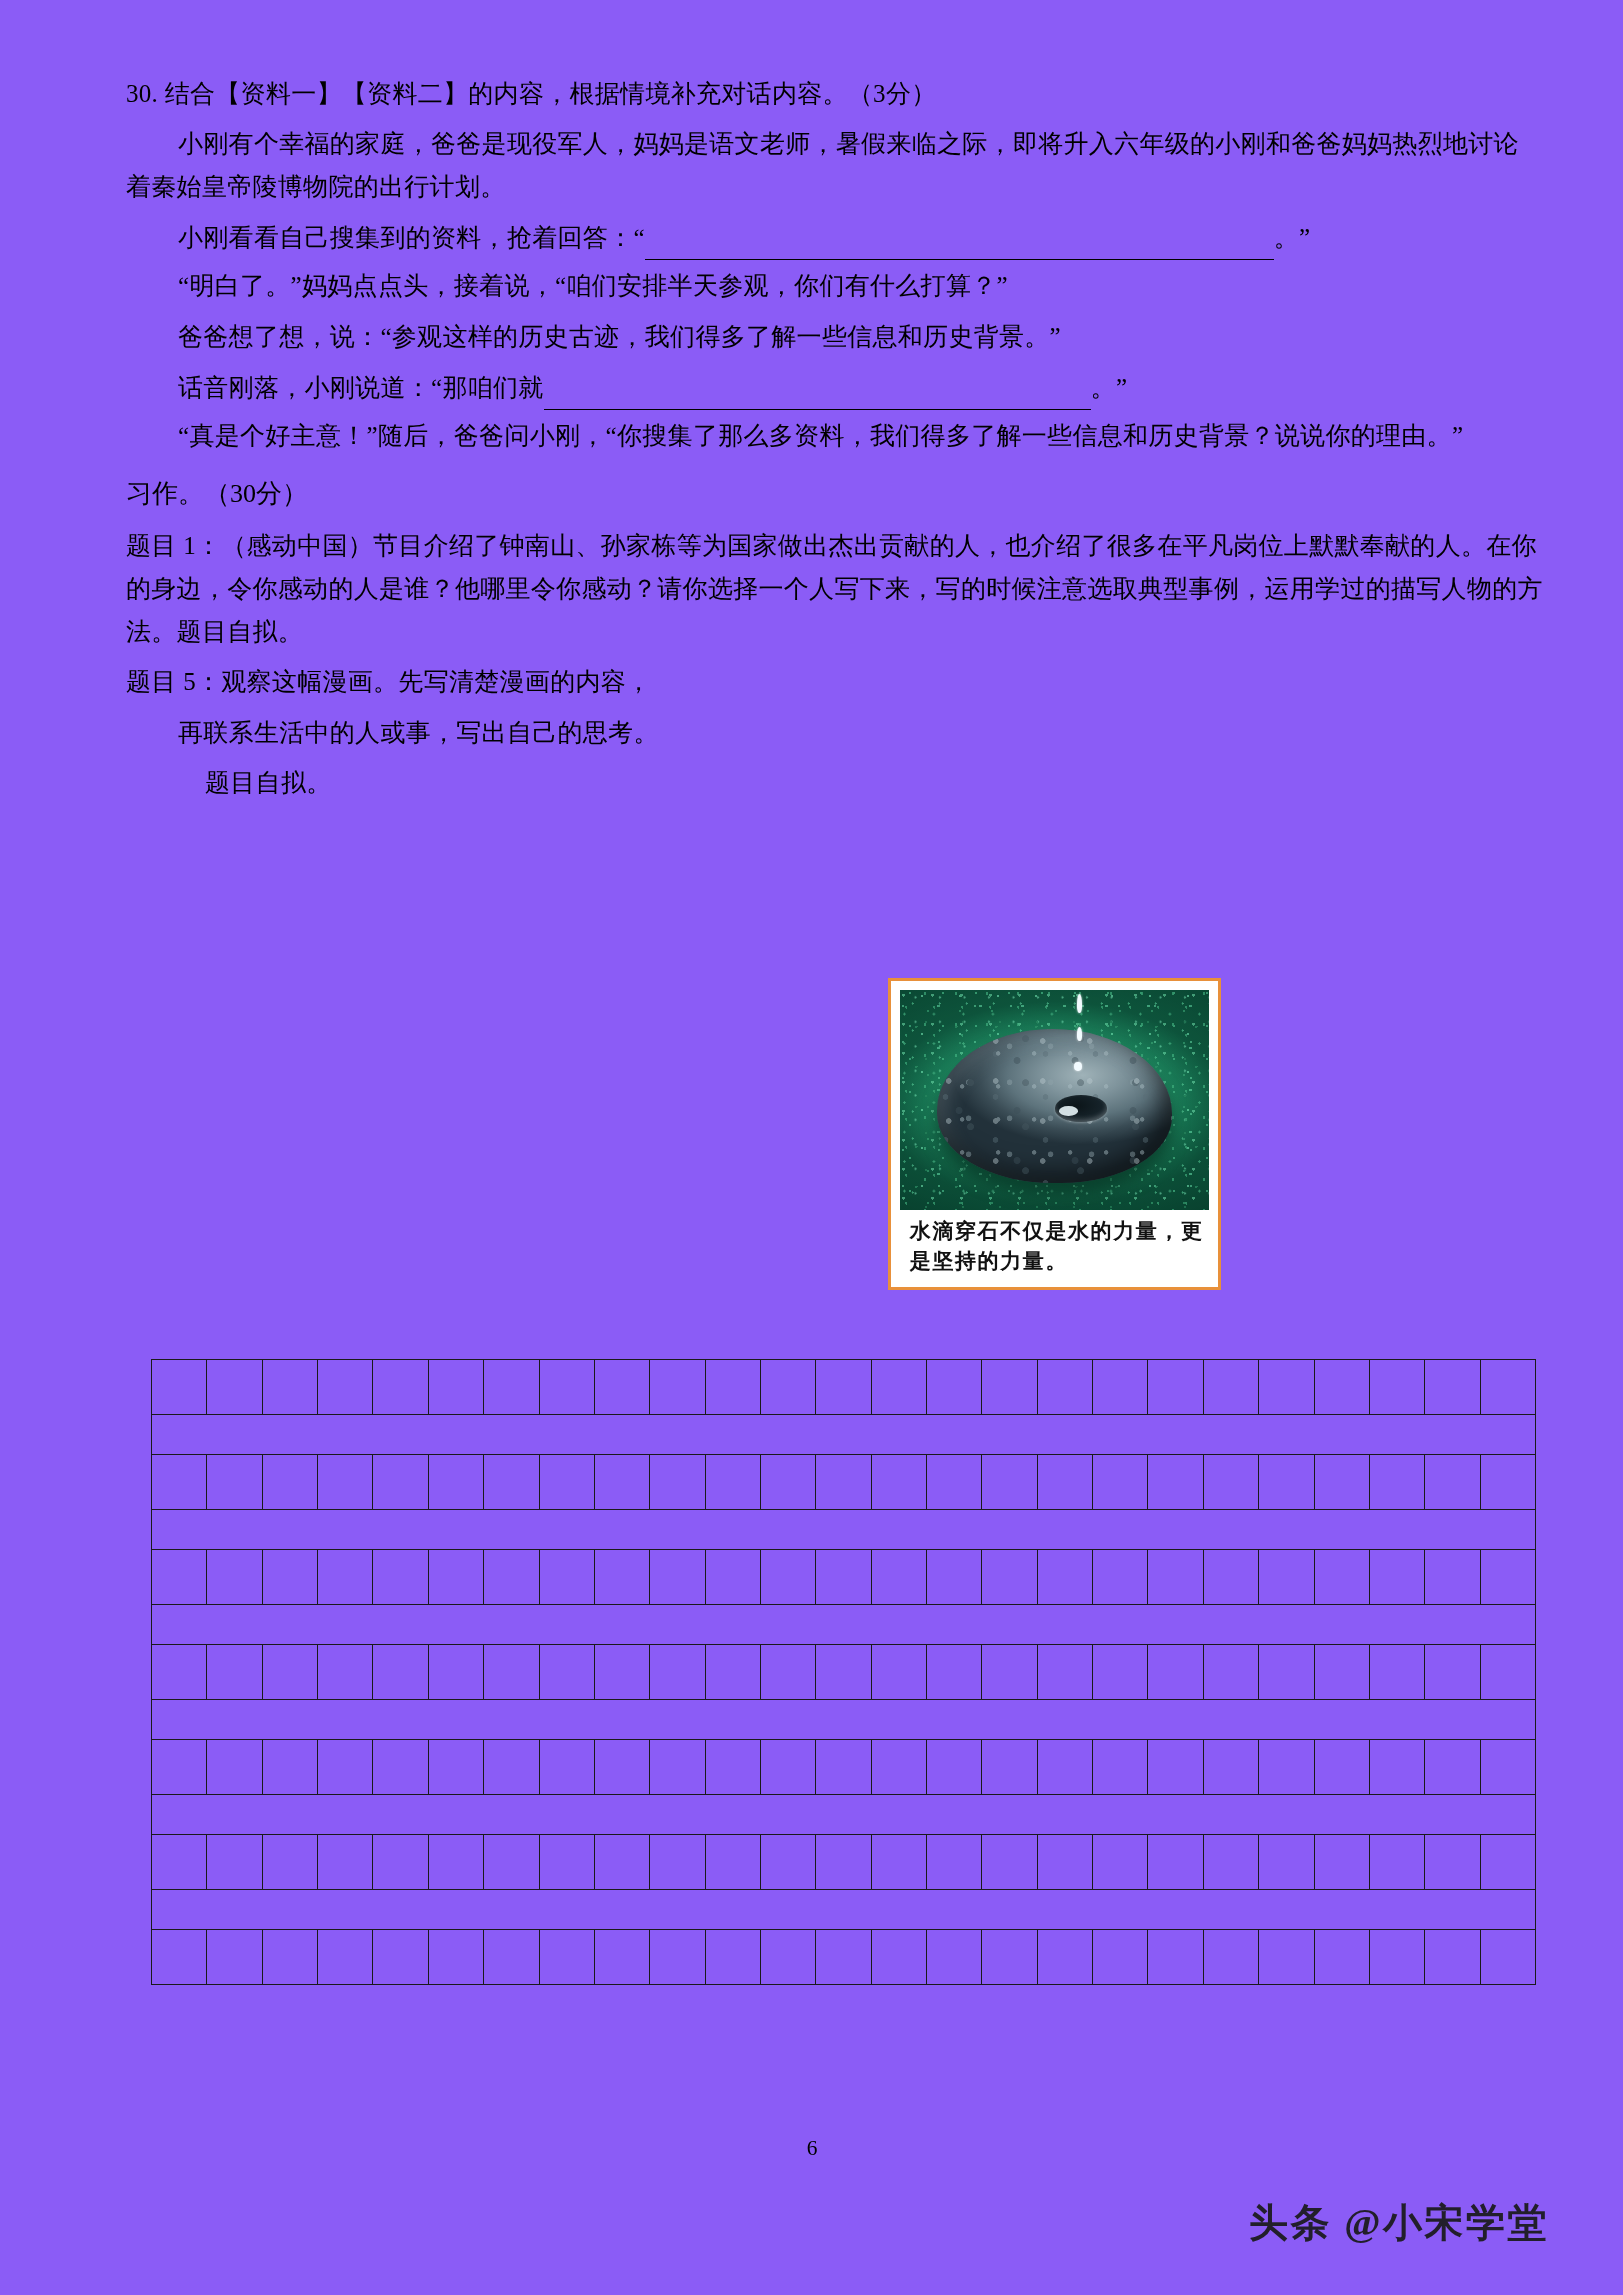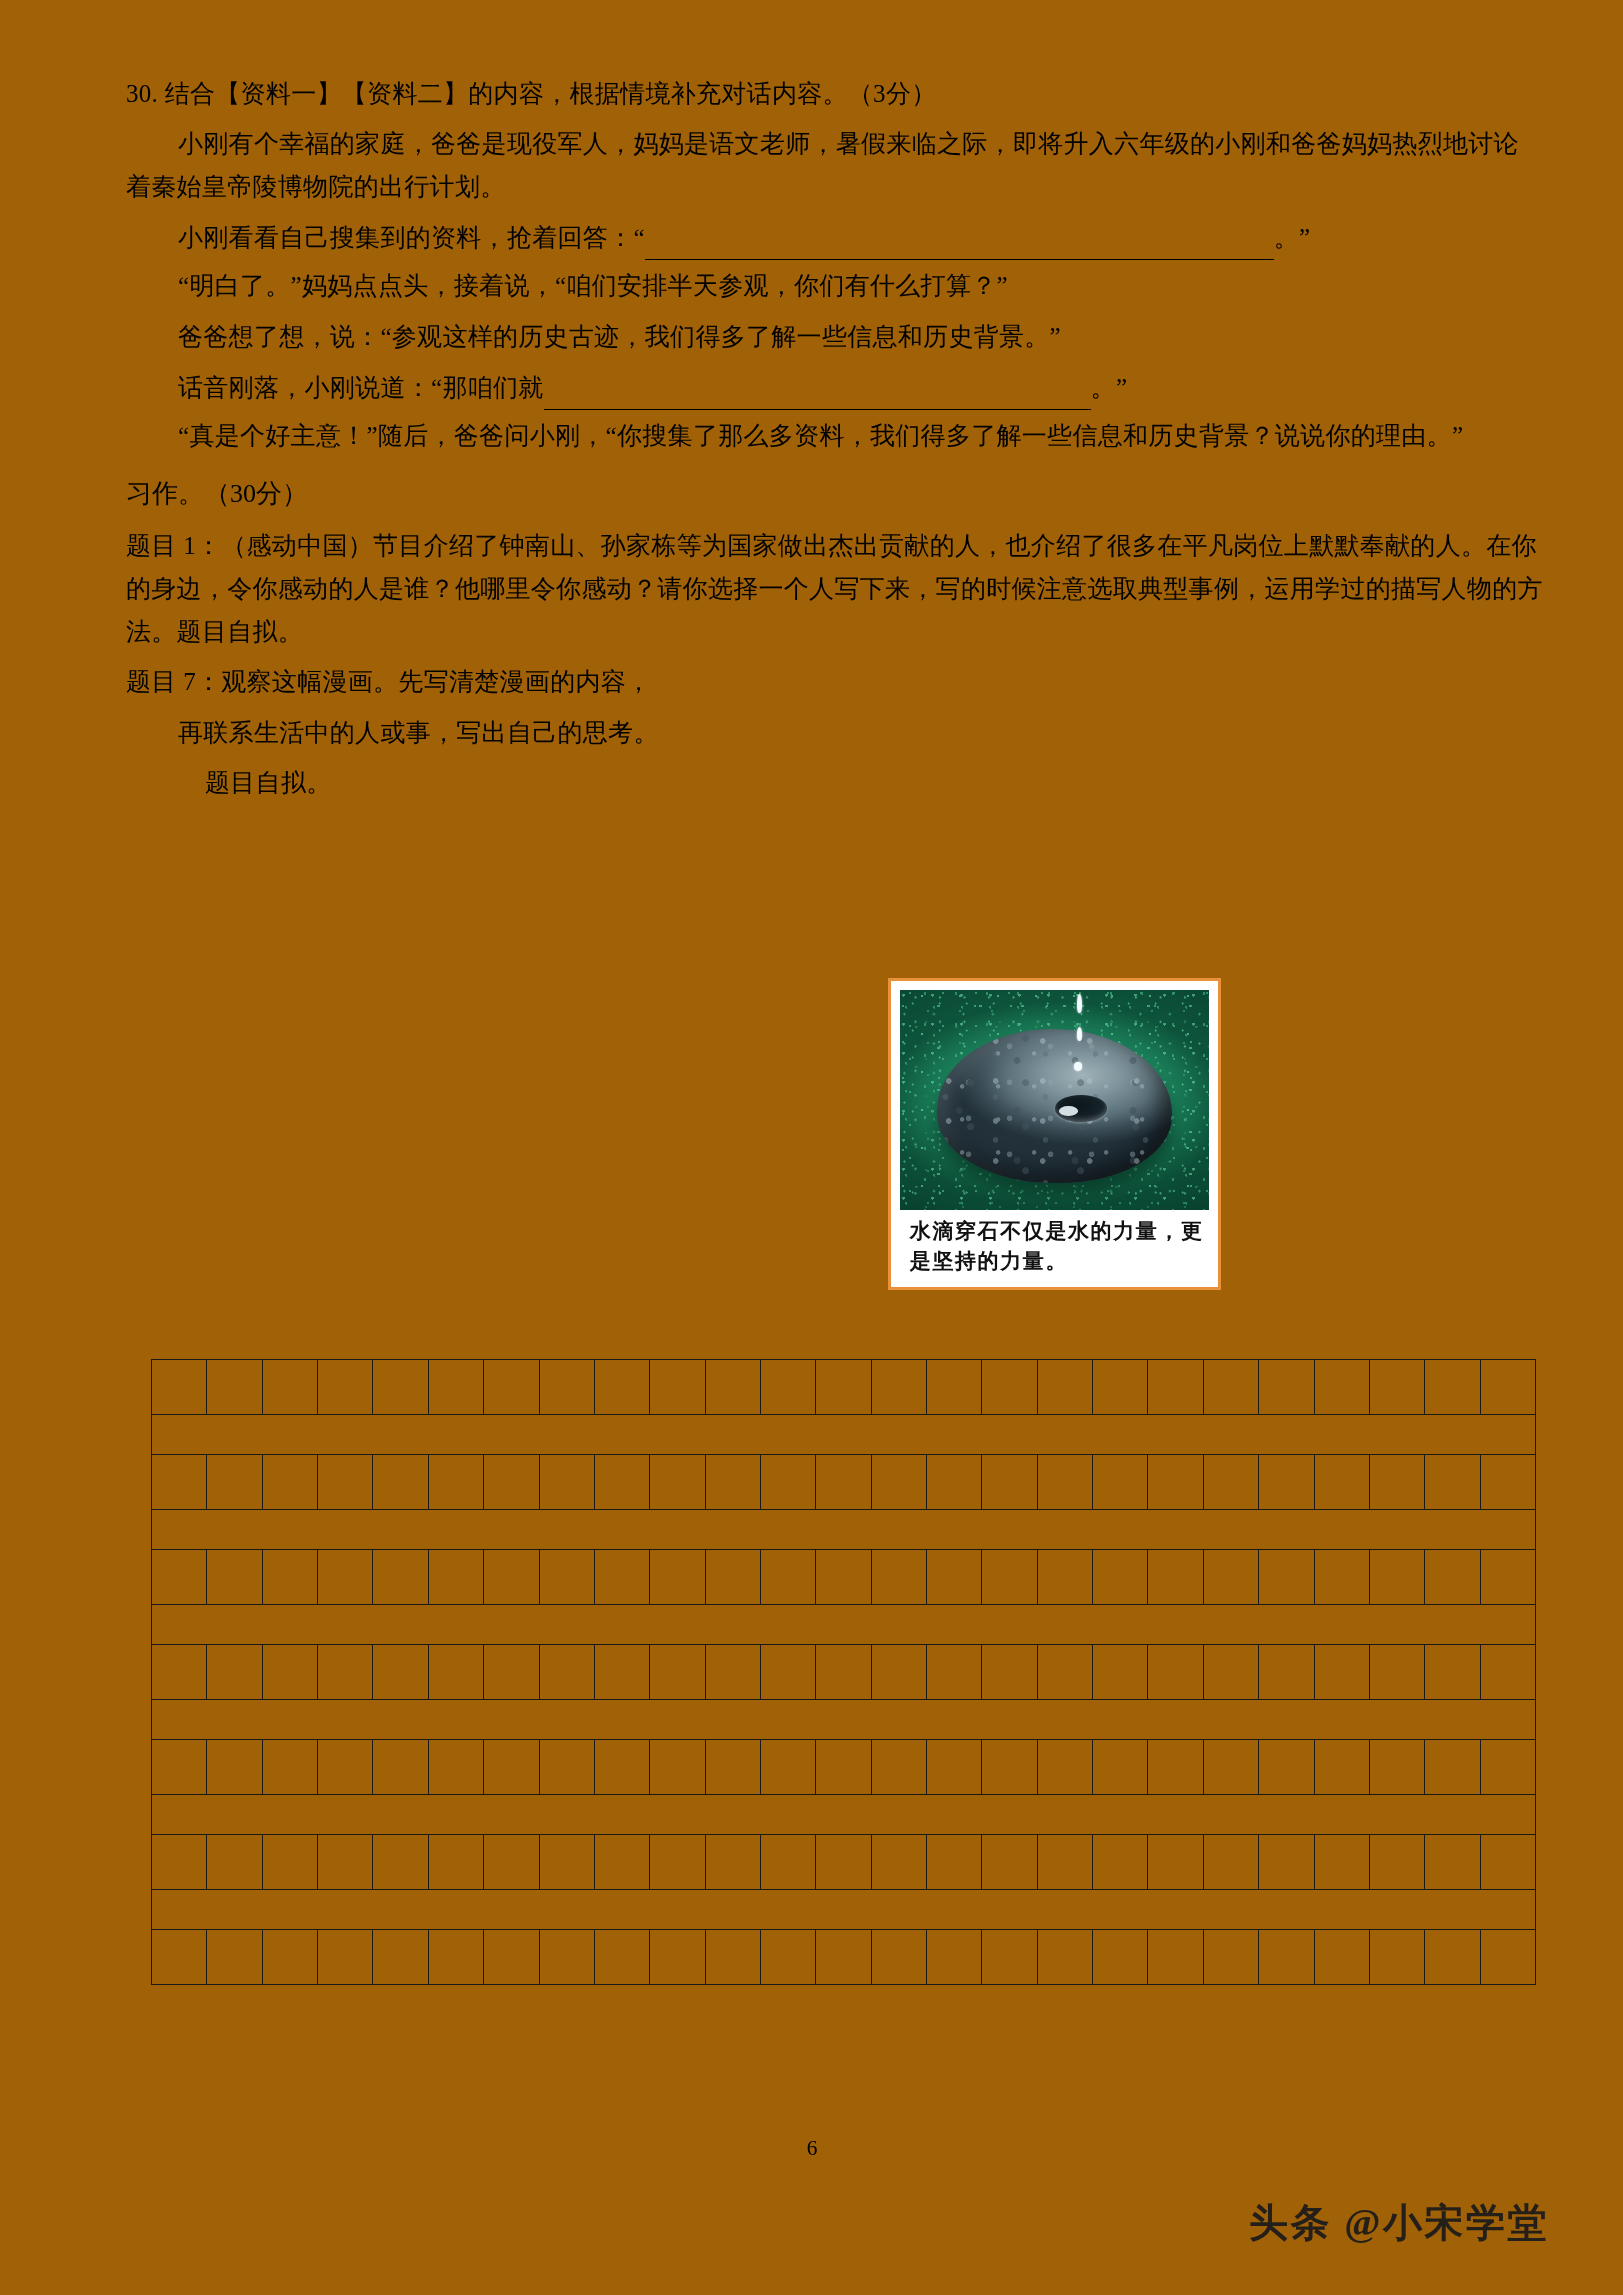--- a/index.html
+++ b/index.html
@@ -9,21 +9,21 @@
     background: #ffffff;
   }
   body {
     font-family: "Liberation Serif", "DejaVu Serif", serif;
     color: #000000;
   }
   .page {
     position: relative;
     width: 1624px;
     height: 2295px;
-    background: #a16207;
+    background: #8b5cf6;
     overflow: hidden;
     box-sizing: border-box;
   }
   .content {
     position: absolute;
     left: 126px;
     top: 74px;
     width: 1417px;
   }
 
@@ -269,21 +269,21 @@
     <div class="xizuo-wrap">
 
       <p class="bold-head">习作。（30分）</p>
 
 
       <div class="topic-block">
         <p class="topic-line">题目 1：（感动中国）节目介绍了钟南山、孙家栋等为国家做出杰出贡献的人，也介绍了很多在平凡岗位上默默奉献的人。在你的身边，令你感动的人是谁？他哪里令你感动？请你选择一个人写下来，写的时候注意选取典型事例，运用学过的描写人物的方法。题目自拟。</p>
       </div>
 
       <div class="topic-block topic2-col">
-        <p class="topic-line">题目 7：观察这幅漫画。先写清楚漫画的内容，</p>
+        <p class="topic-line">题目 5：观察这幅漫画。先写清楚漫画的内容，</p>
         <p class="topic-line indent1">再联系生活中的人或事，写出自己的思考。</p>
         <p class="topic-line indent2">题目自拟。</p>
       </div>
 
     </div>
 
   </div>
 
   <div class="figure">
     <div class="figure-img">

